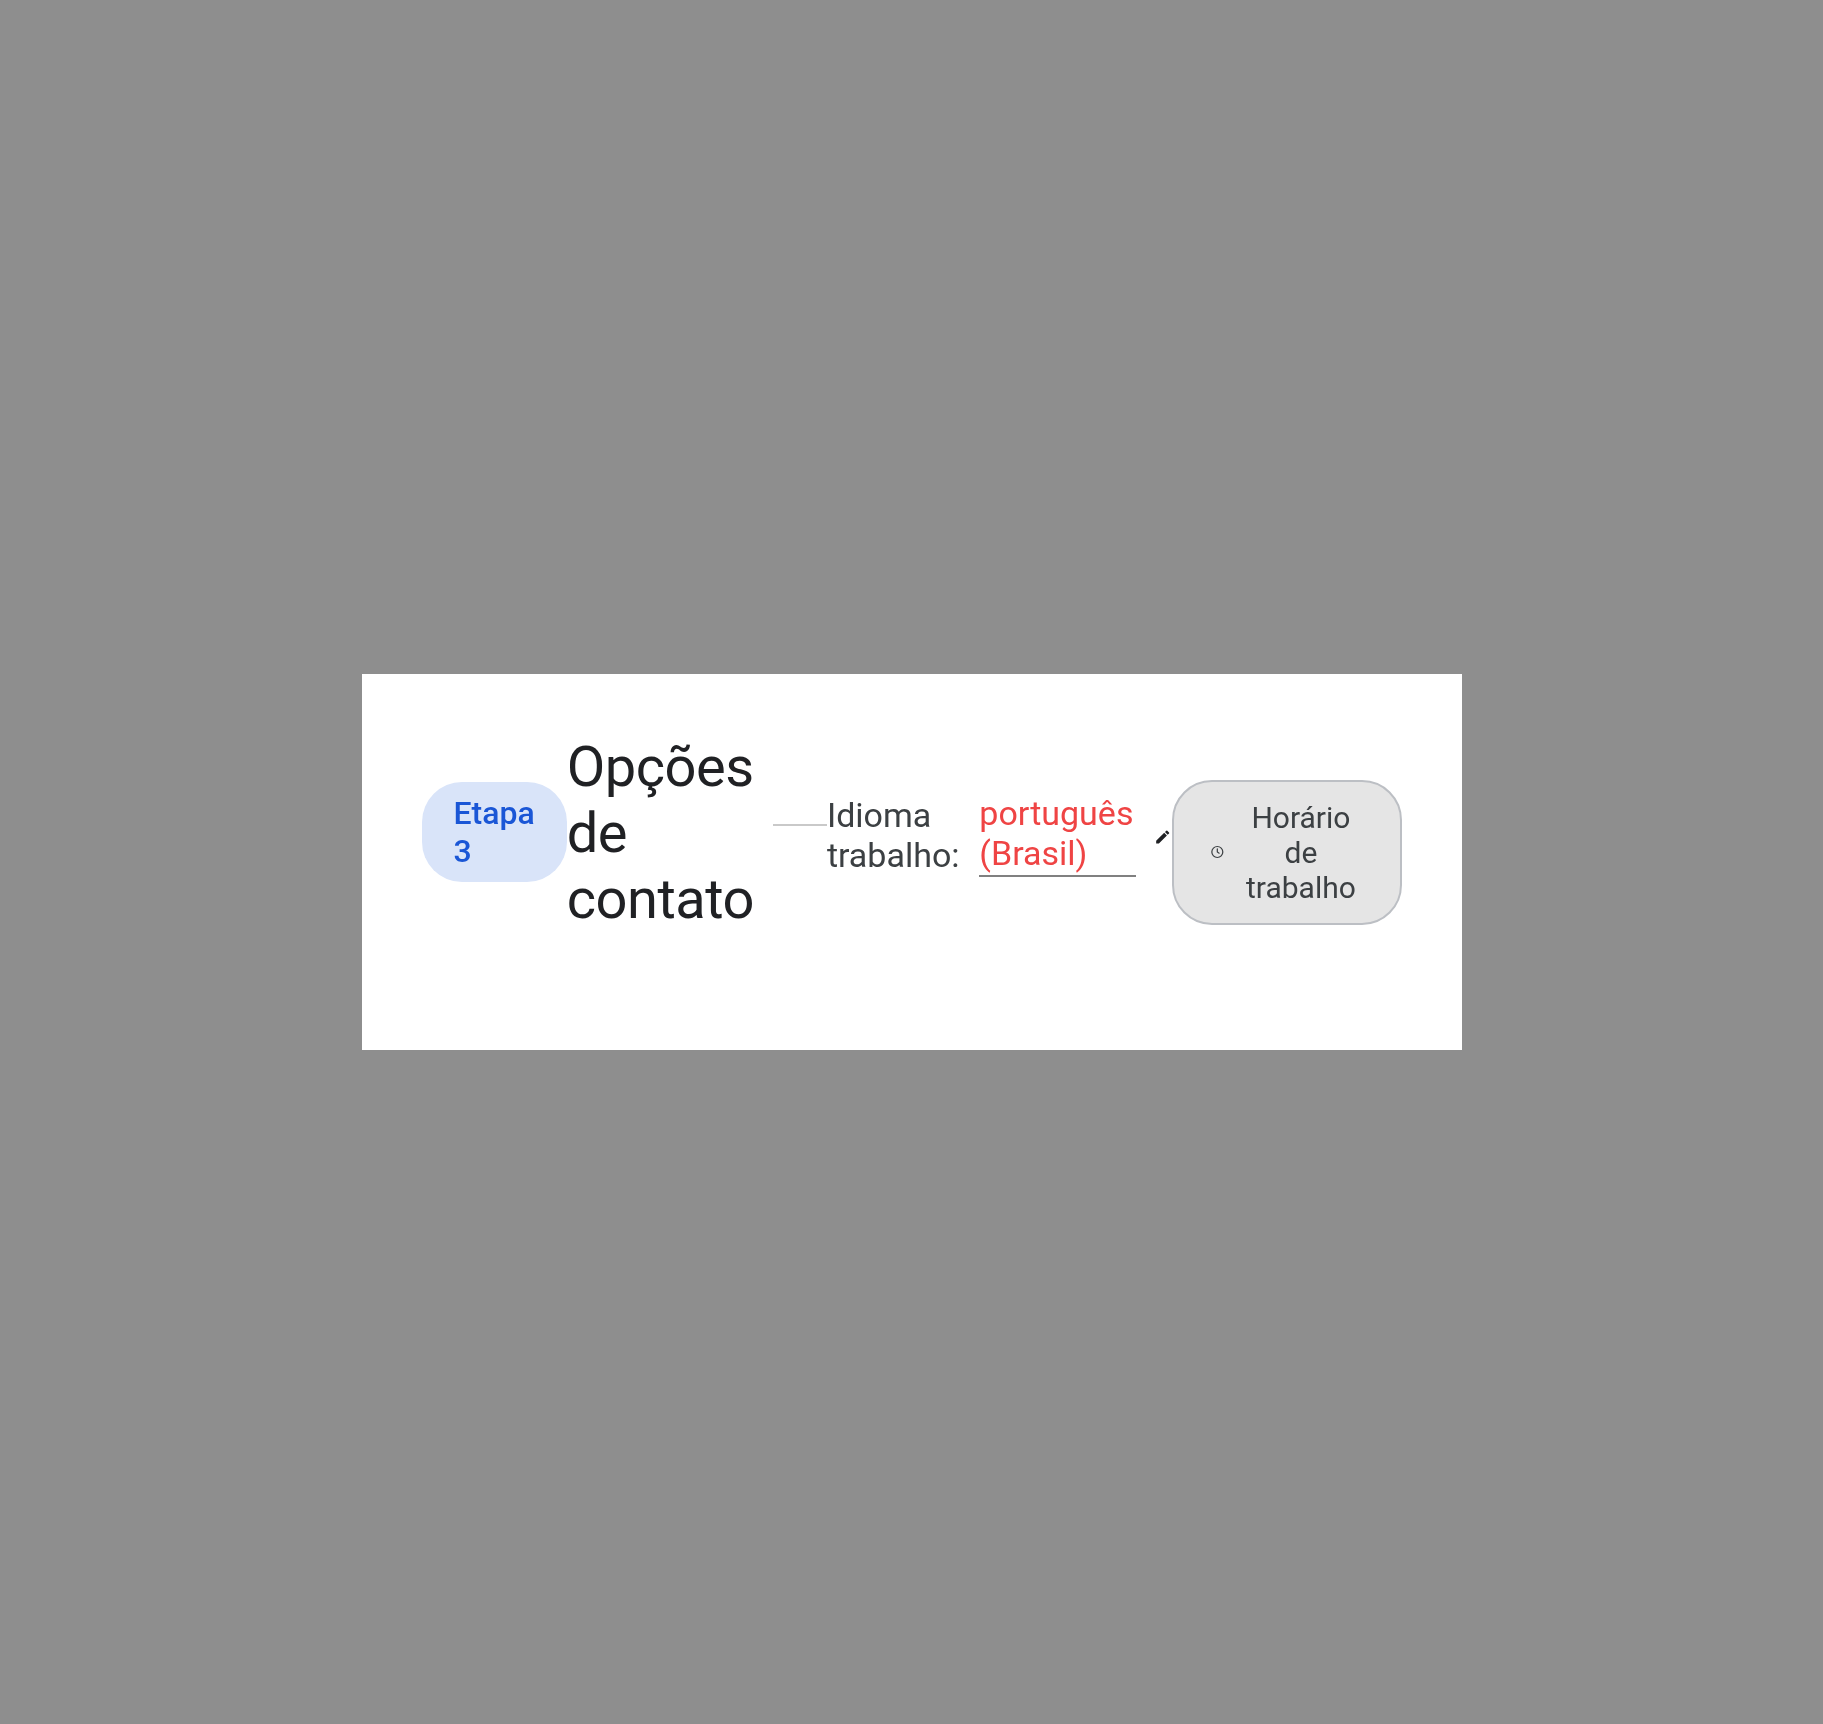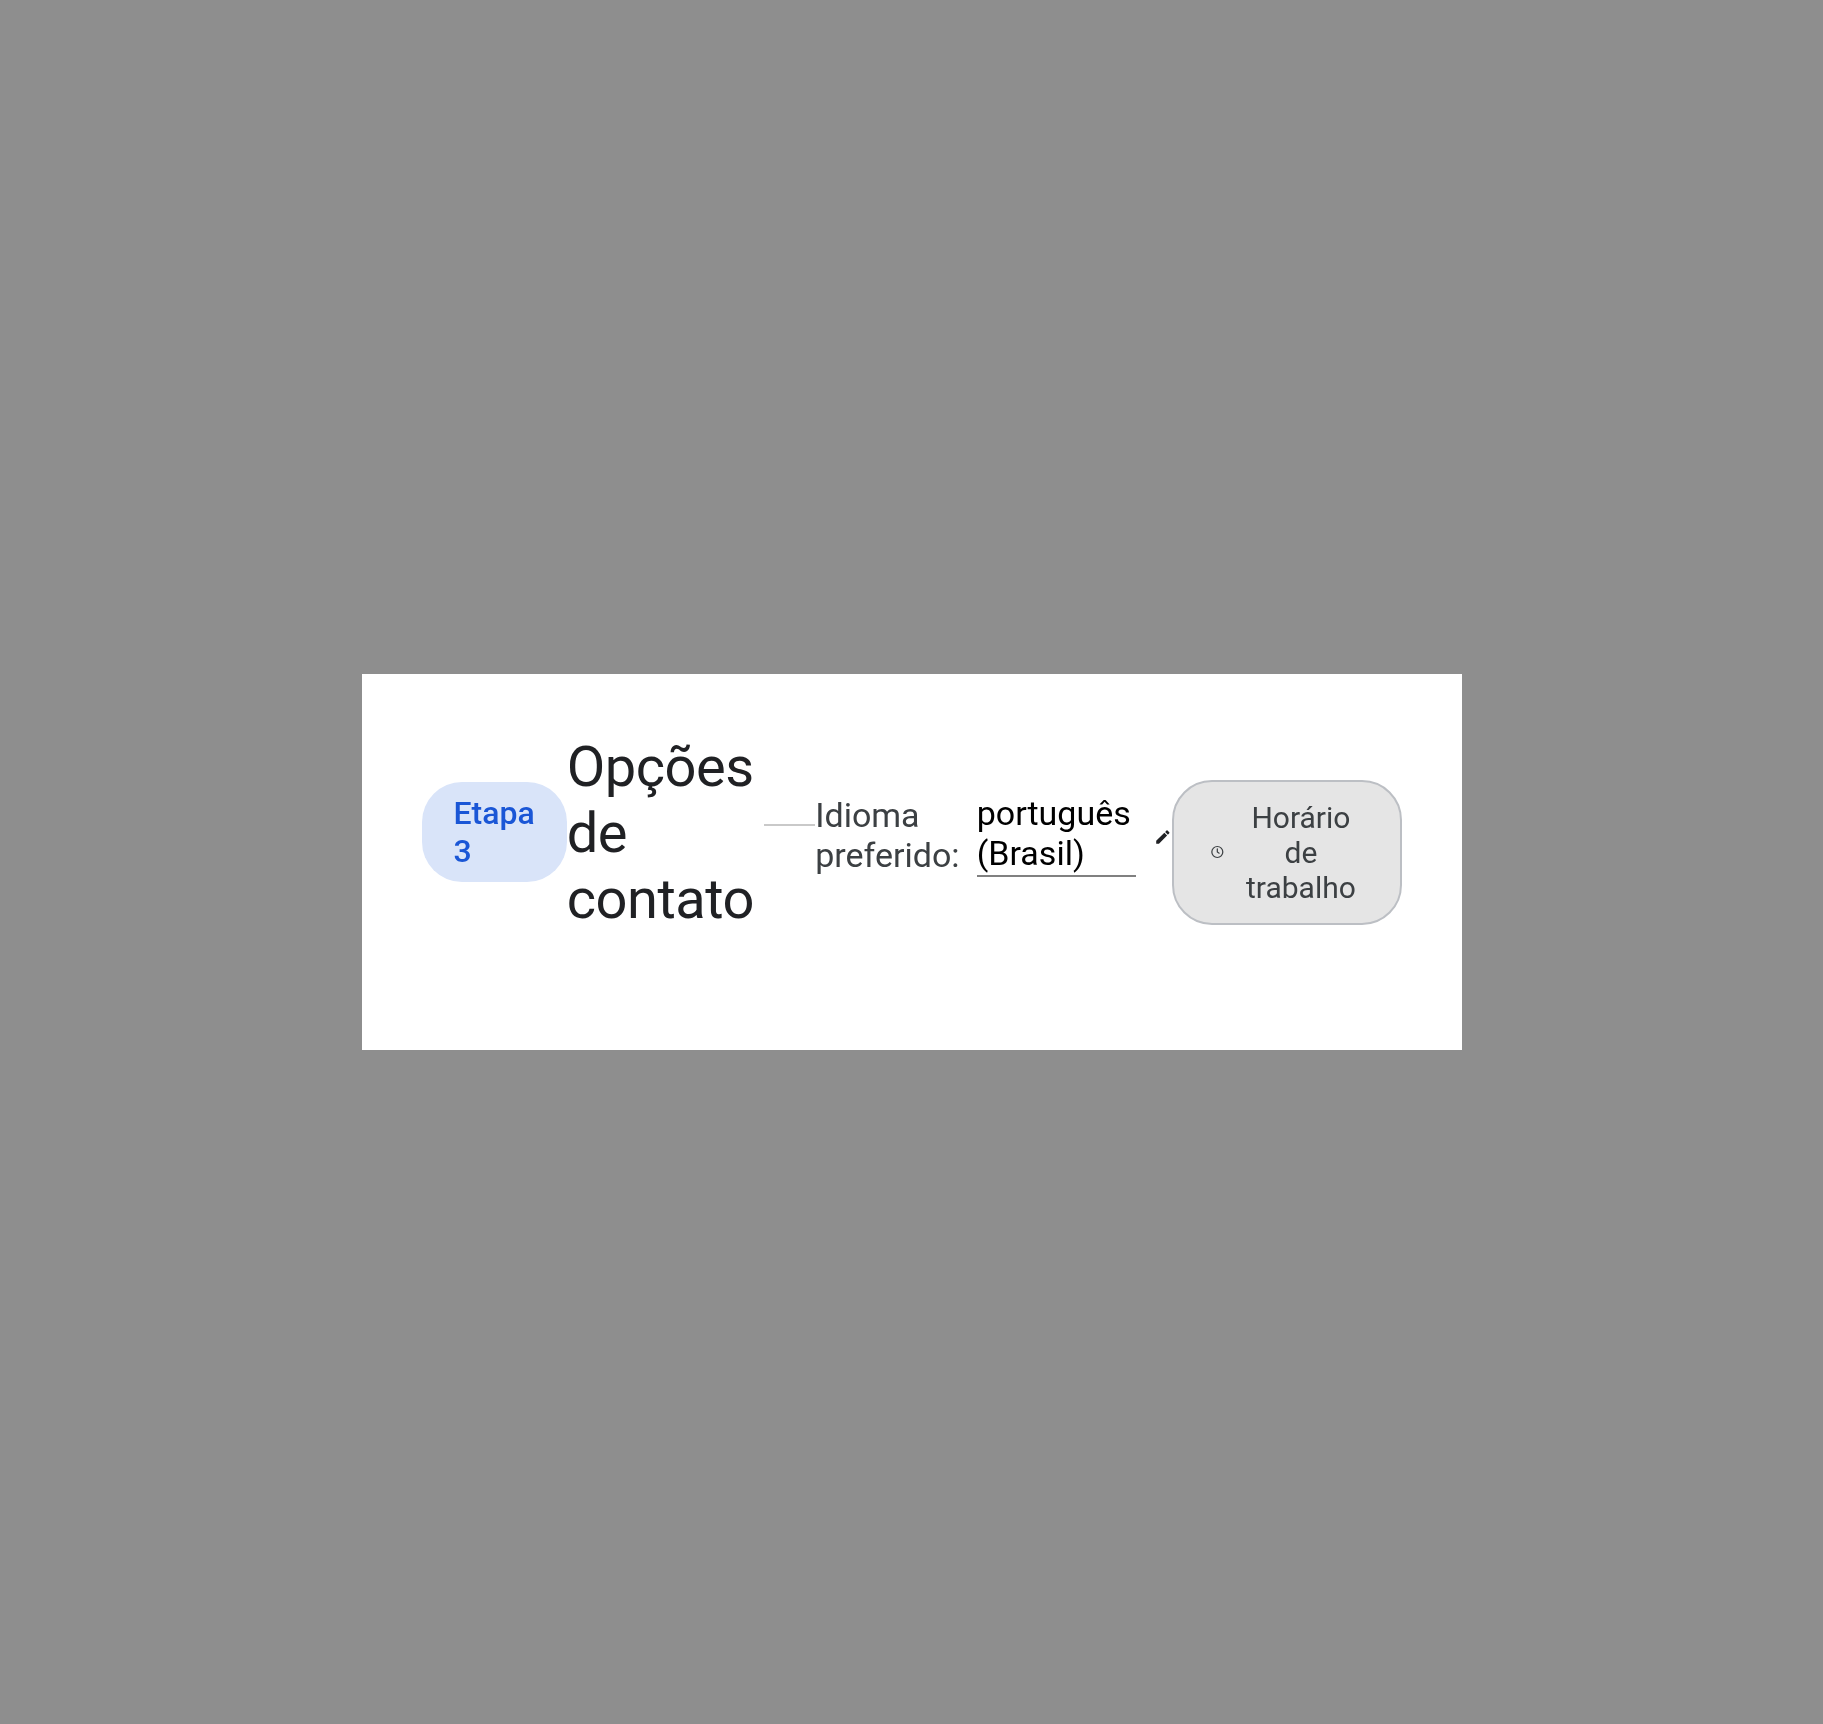--- a/index.html
+++ b/index.html
@@ -51,21 +51,21 @@
       align-items: center;
       gap: 10px;
       font-size: 34px;
       color: #3c4043;
       margin-bottom: 35px;
     }
     .language-label {
       color: #3c4043;
     }
     .language-value {
-      color: #000000;
+      color: #ef4444;
       border-bottom: 2px solid #808080;
       padding-bottom: 2px;
     }
     .edit-icon {
       width: 30px;
       height: 30px;
       cursor: pointer;
       margin-left: 8px;
     }
     .edit-icon svg {
@@ -141,21 +141,21 @@
 
 <div class="panel">
 
   <div class="step-badge">Etapa 3</div>
 
   <h1 class="title">Opções de contato</h1>
 
   <div class="divider"></div>
 
   <div class="language-row">
-    <span class="language-label">Idioma preferido:</span>
+    <span class="language-label">Idioma trabalho:</span>
     <span class="language-value">português (Brasil)</span>
     <span class="edit-icon">
       <svg viewBox="0 0 24 24" fill="none" stroke="#202124" stroke-width="2">
         <path d="M3 17.25V21h3.75L17.81 9.94l-3.75-3.75L3 17.25zM20.71 7.04a1 1 0 0 0 0-1.41l-2.34-2.34a1 1 0 0 0-1.41 0l-1.83 1.83 3.75 3.75 1.83-1.83z" fill="#202124" stroke="none"></path>
       </svg>
     </span>
   </div>
 
 
   <button class="hours-button">

